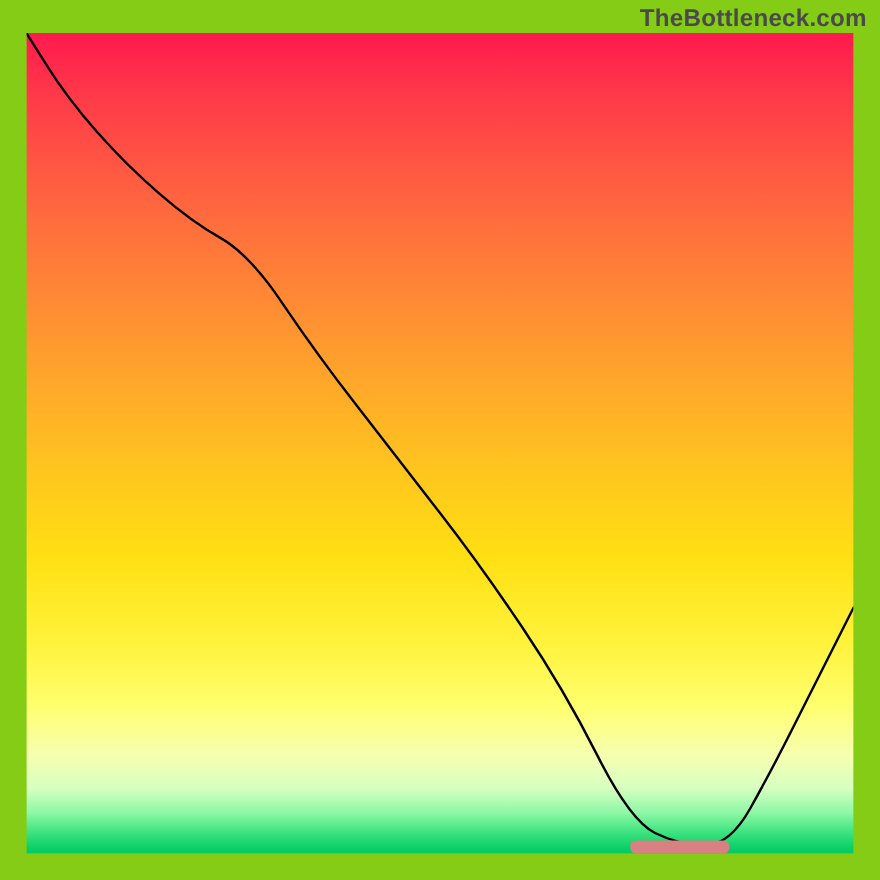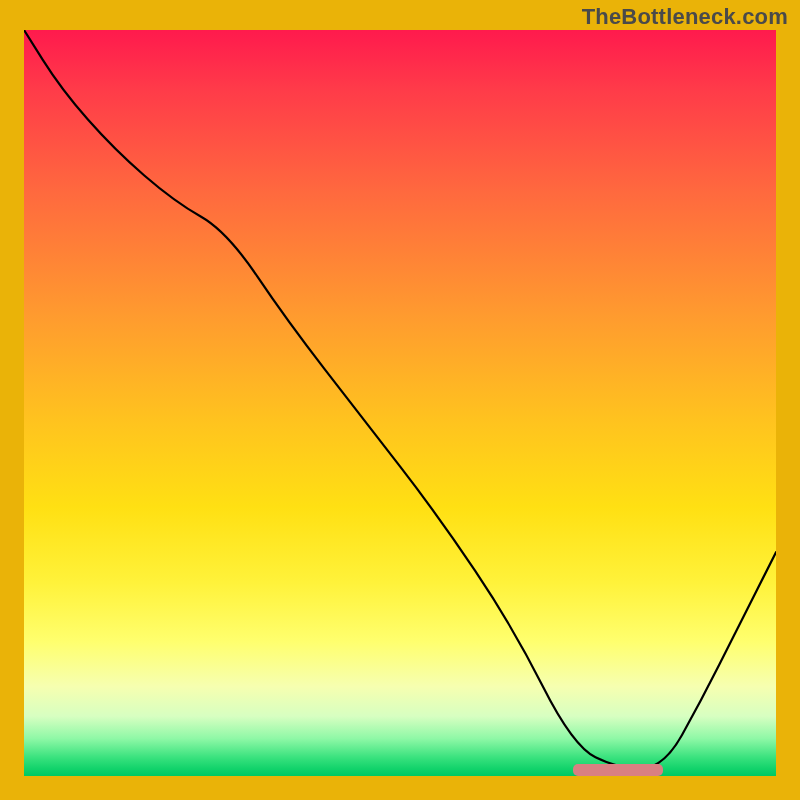--- a/index.html
+++ b/index.html
@@ -7,21 +7,21 @@
     padding: 0;
     width: 800px;
     height: 800px;
     background: #000;
     font-family: Arial, Helvetica, sans-serif;
   }
   .frame {
     position: relative;
     width: 800px;
     height: 800px;
-    background: #eab308;
+    background: #84cc16;
   }
   .watermark {
     position: absolute;
     top: 4px;
     right: 12px;
     color: #4a4a4a;
     font-size: 22px;
     font-weight: bold;
     letter-spacing: 0.2px;
   }

